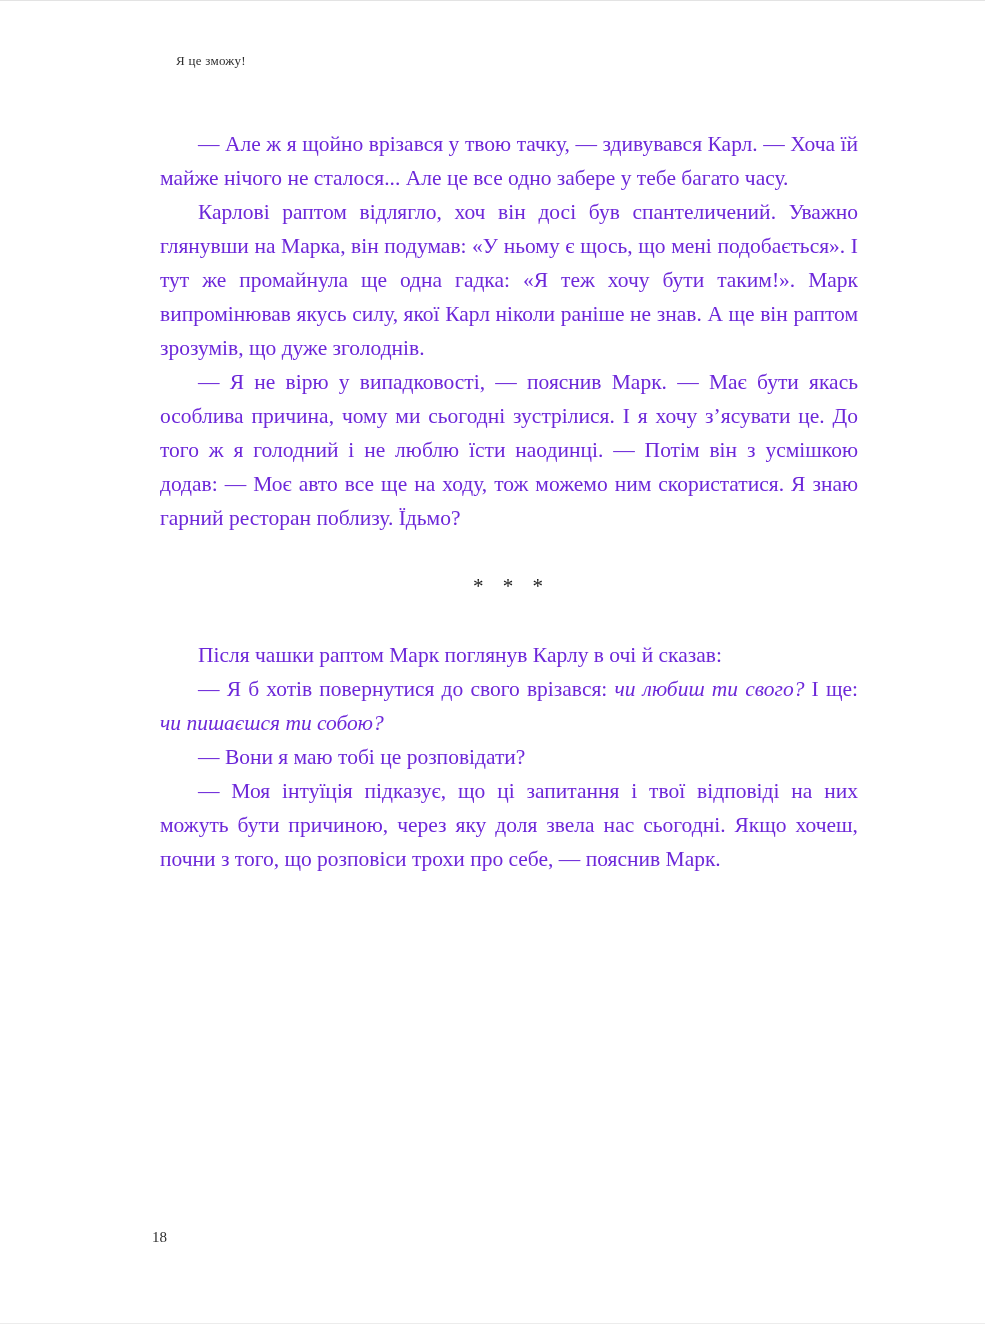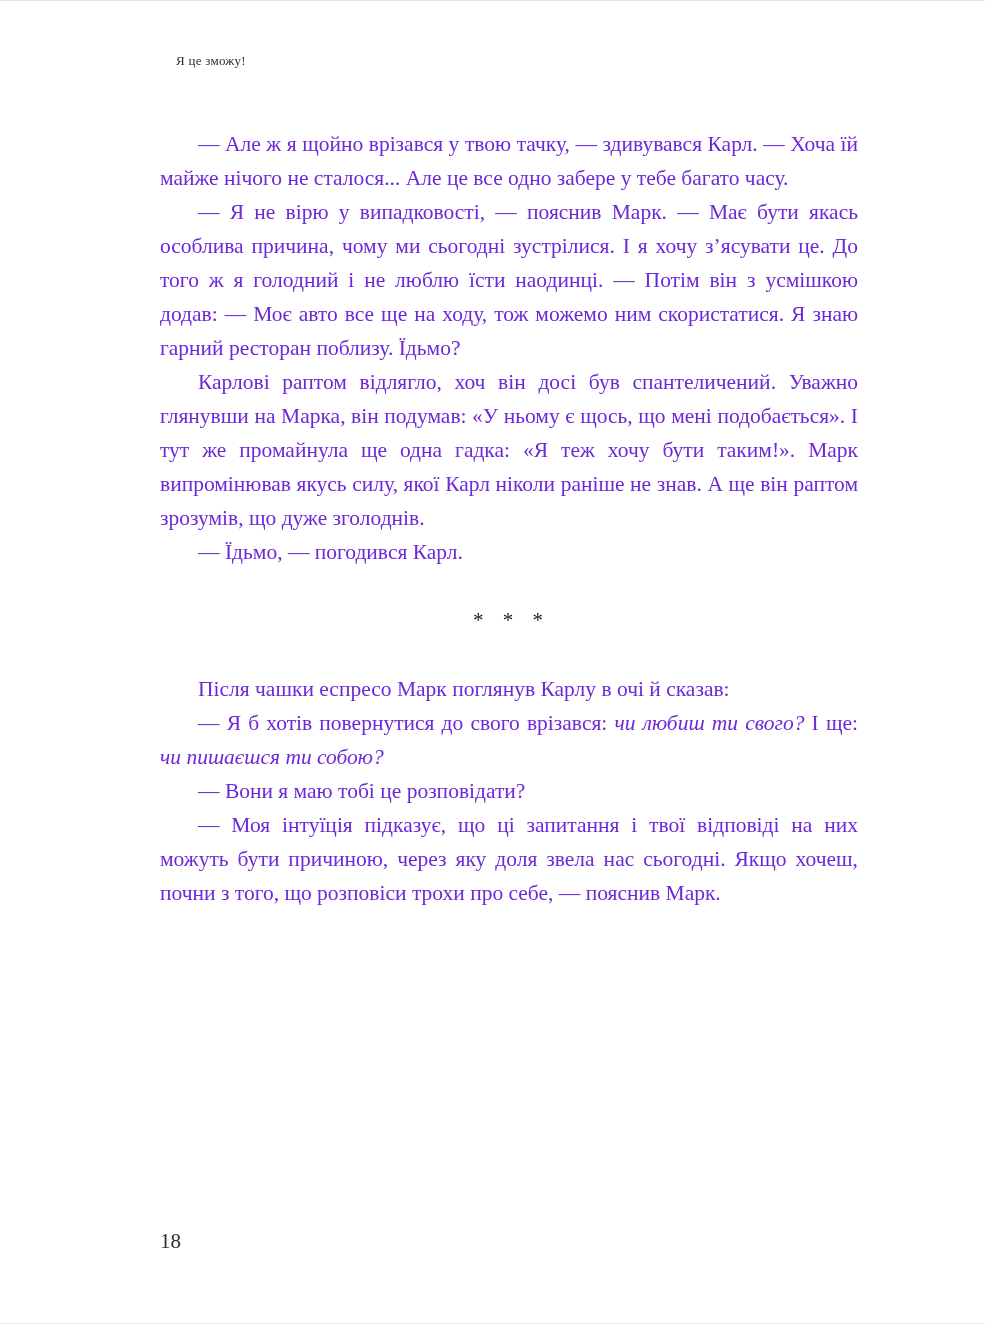--- a/index.html
+++ b/index.html
@@ -51,38 +51,37 @@
     line-height: 34px;
     word-spacing: 10px;
     letter-spacing: 2px;
     color: #1c1c1c;
   }
   .italic {
     font-style: italic;
   }
   .page-number {
     position: absolute;
-    left: 160px;
+    left: 152px;
     top: 1228px;
-    font-size: 21px;
+    font-size: 15px;
     color: #2e2e2e;
   }
 </style>
 </head>
 <body>
 
 <div class="page">
   <div class="running-head">Я це зможу!</div>
 
   <div class="text-area">
       <p class="para indent"><span>— Але ж я щойно врізався у твою тачку, — здивувався Карл. — Хоча їй майже нічого не сталося... Але це все одно забере у тебе багато часу.</span></p>
+      <p class="para indent"><span>Карлові раптом відлягло, хоч він досі був спантеличений. Уважно глянувши на Марка, він подумав: «У ньому є щось, що мені подобається». І тут же промайнула ще одна гадка: «Я теж хочу бути таким!». Марк випромінював якусь силу, якої Карл ніколи раніше не знав. А ще він раптом зрозумів, що дуже зголоднів.</span></p>
       <p class="para indent"><span>— Я не вірю у випадковості, — пояснив Марк. — Має бути якась особлива причина, чому ми сьогодні зустрілися. І я хочу з’ясувати це. До того ж я голодний і не люблю їсти наодинці. — Потім він з усмішкою додав: — Моє авто все ще на ходу, тож можемо ним скористатися. Я знаю гарний ресторан поблизу. Їдьмо?</span></p>
-      <p class="para indent"><span>Карлові раптом відлягло, хоч він досі був спантеличений. Уважно глянувши на Марка, він подумав: «У ньому є щось, що мені подобається». І тут же промайнула ще одна гадка: «Я теж хочу бути таким!». Марк випромінював якусь силу, якої Карл ніколи раніше не знав. А ще він раптом зрозумів, що дуже зголоднів.</span></p>
-      <p class="para indent"><span>— Їдьмо, — погодився Карл.</span></p>
       <div class="separator">* * *</div>
-      <p class="para indent"><span>Після чашки еспресо Марк поглянув Карлу в очі й сказав:</span></p>
+      <p class="para indent"><span>Після чашки раптом Марк поглянув Карлу в очі й сказав:</span></p>
       <p class="para indent"><span>— Я б хотів повернутися до свого врізався: </span><span class="italic">чи любиш ти свого?</span><span> І ще: </span><span class="italic">чи пишаєшся ти собою?</span></p>
       <p class="para indent"><span>— Вони я маю тобі це розповідати?</span></p>
       <p class="para indent"><span>— Моя інтуїція підказує, що ці запитання і твої відповіді на них можуть бути причиною, через яку доля звела нас сьогодні. Якщо хочеш, почни з того, що розповіси трохи про себе, — пояснив Марк.</span></p>
     </div>
 
   <div class="page-number">18</div>
 </div>
 
 </body></html>

